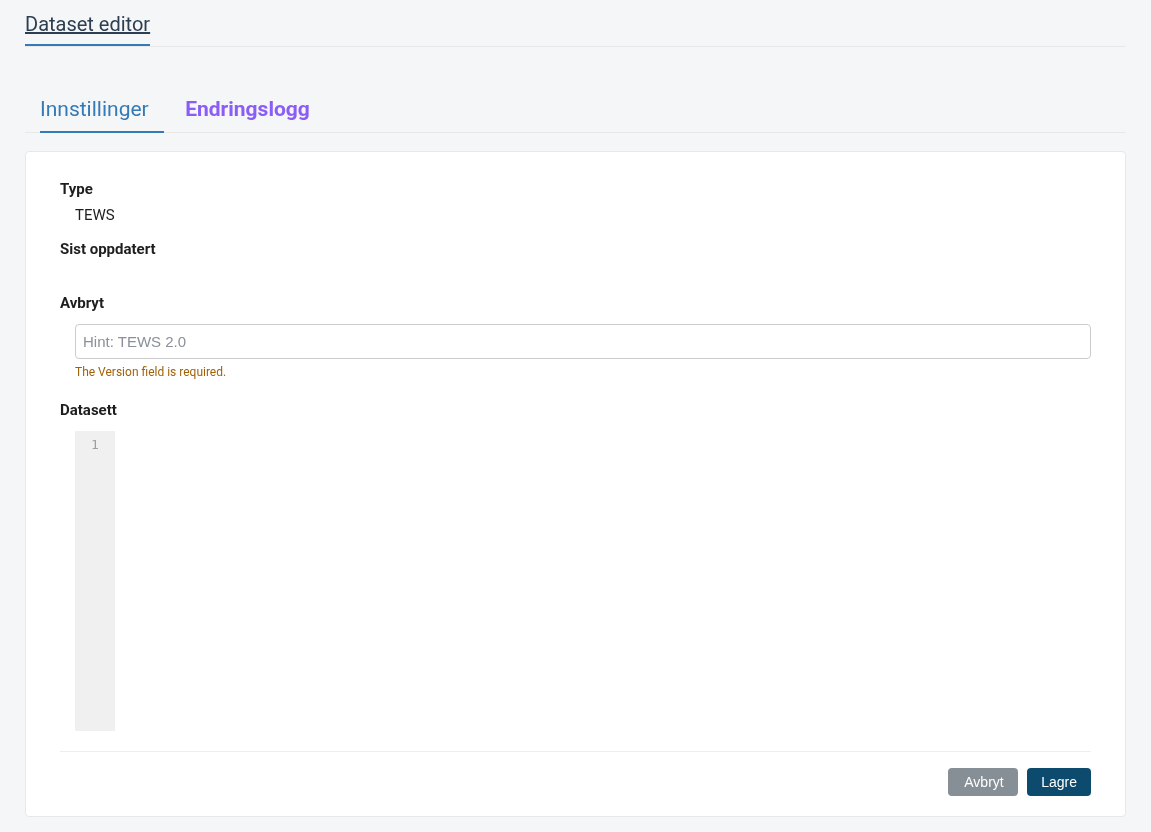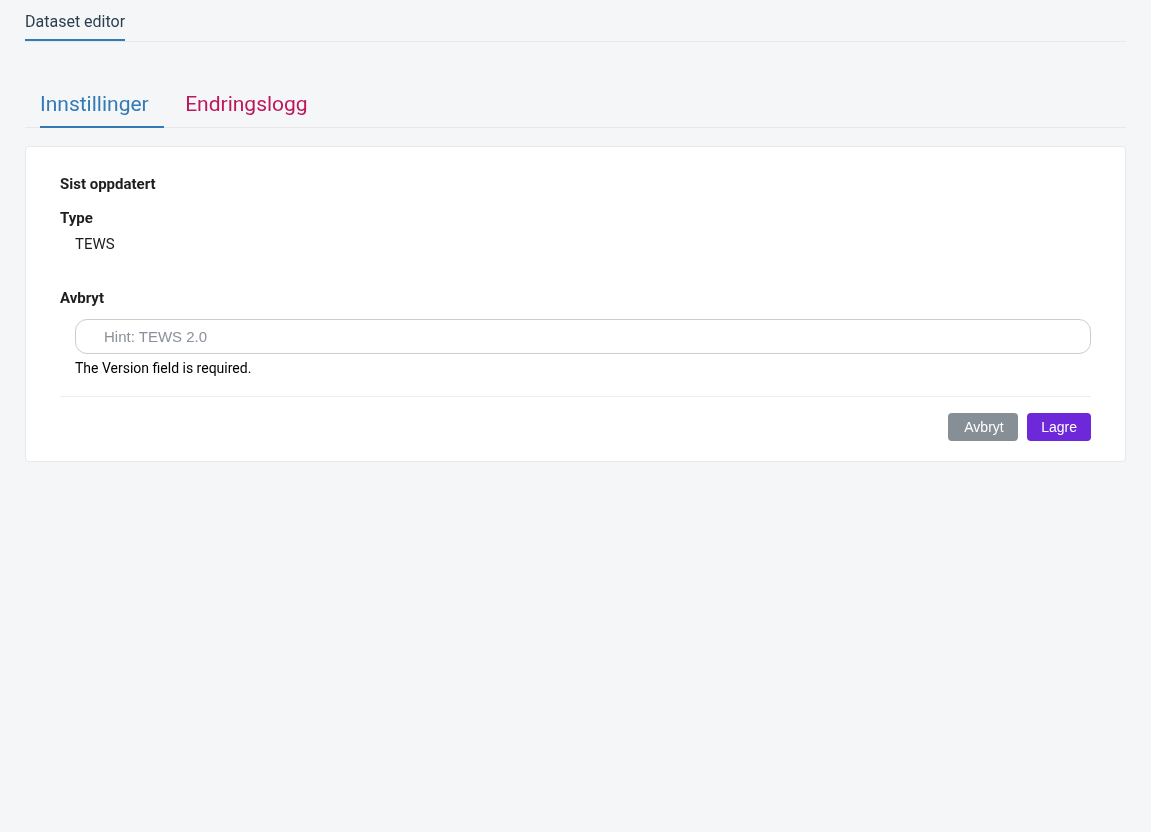--- a/index.html
+++ b/index.html
@@ -16,24 +16,25 @@
     }
     .container {
       padding: 0 25px 25px 25px;
     }
     .top-tabs {
       border-bottom: 1px solid #e8e8e8;
     }
     .top-tab {
       display: inline-block;
       padding: 12px 0 8px 0;
-      font-size: 16px;
+      font-size: 20px;
       color: #2c3e50;
       border-bottom: 2px solid #337ab7;
       cursor: pointer;
+      text-decoration: underline;
     }
     .section {
       margin-top: 40px;
     }
     .sub-tabs {
       border-bottom: 1px solid #e8e8e8;
       padding-left: 15px;
     }
     .sub-tab {
       display: inline-block;
@@ -41,21 +42,22 @@
       font-size: 21px;
       cursor: pointer;
       margin-right: 18px;
     }
     .sub-tab.active {
       color: #337ab7;
       border-bottom: 2px solid #337ab7;
       margin-bottom: -1px;
     }
     .sub-tab.inactive {
-      color: #be185d;
+      color: #8b5cf6;
+      font-weight: bold;
     }
     .panel {
       background: #fff;
       border: 1px solid #e8e8e8;
       border-radius: 4px;
       margin-top: 18px;
       padding: 28px 34px 20px 34px;
     }
     .field-group {
       margin-bottom: 16px;
@@ -72,35 +74,35 @@
       color: #1e1e1e;
       padding-left: 15px;
       margin-top: 8px;
     }
     .version-group {
       margin-top: 36px;
       margin-bottom: 8px;
     }
     .text-input {
       width: 100%;
-      padding: 8px 28px;
+      padding: 8px 7px;
       font-size: 15px;
       border: 1px solid #ccc;
-      border-radius: 12px;
+      border-radius: 4px;
       color: #555;
       margin-top: 6px;
       margin-left: 15px;
       width: calc(100% - 15px);
     }
     .text-input::placeholder {
       color: #8a919a;
     }
     .error-text {
-      color: #000000;
-      font-size: 14px;
+      color: #a16207;
+      font-size: 12px;
       margin-top: 6px;
       padding-left: 15px;
     }
     .dataset-group {
       margin-top: 22px;
     }
     .code-editor {
       margin-top: 12px;
       margin-left: 15px;
       display: flex;
@@ -139,55 +141,64 @@
       border: none;
       cursor: pointer;
       color: #fff;
       margin-left: 6px;
     }
     .btn-secondary {
       background-color: #868e96;
       padding-left: 16px;
     }
     .btn-primary {
-      background-color: #6d28d9;
+      background-color: #0c4a6e;
     }
   </style>
 </head>
 <body>
 
 <div class="container">
   <div class="top-tabs">
     <span class="top-tab">Dataset editor</span>
   </div>
 
   <div class="section">
     <div class="sub-tabs">
       <span class="sub-tab active">Innstillinger</span>
       <span class="sub-tab inactive">Endringslogg</span>
     </div>
 
     <div class="panel">
 
       <div class="field-group">
+        <span class="field-label">Type</span>
+        <div class="field-value">TEWS</div>
+      </div>
+
+      <div class="field-group">
         <span class="field-label">Sist oppdatert</span>
         <div class="field-value"></div>
-      </div>
-
-      <div class="field-group">
-        <span class="field-label">Type</span>
-        <div class="field-value">TEWS</div>
       </div>
 
       <div class="version-group">
         <span class="field-label">Avbryt</span>
         <input type="text" class="text-input" placeholder="Hint: TEWS 2.0" value="" style="">
         <div class="error-text">The Version field is required.</div>
       </div>
 
+      <div class="dataset-group">
+        <span class="field-label">Datasett</span>
+        <div class="code-editor">
+          <div class="gutter">
+            <div>1</div>
+          </div>
+          <textarea class="code-area" style=""></textarea>
+        </div>
+      </div>
 
       <div class="button-row">
         <button class="btn btn-secondary">Avbryt</button>
         <button class="btn btn-primary">Lagre</button>
       </div>
 
     </div>
   </div>
 </div>
 

